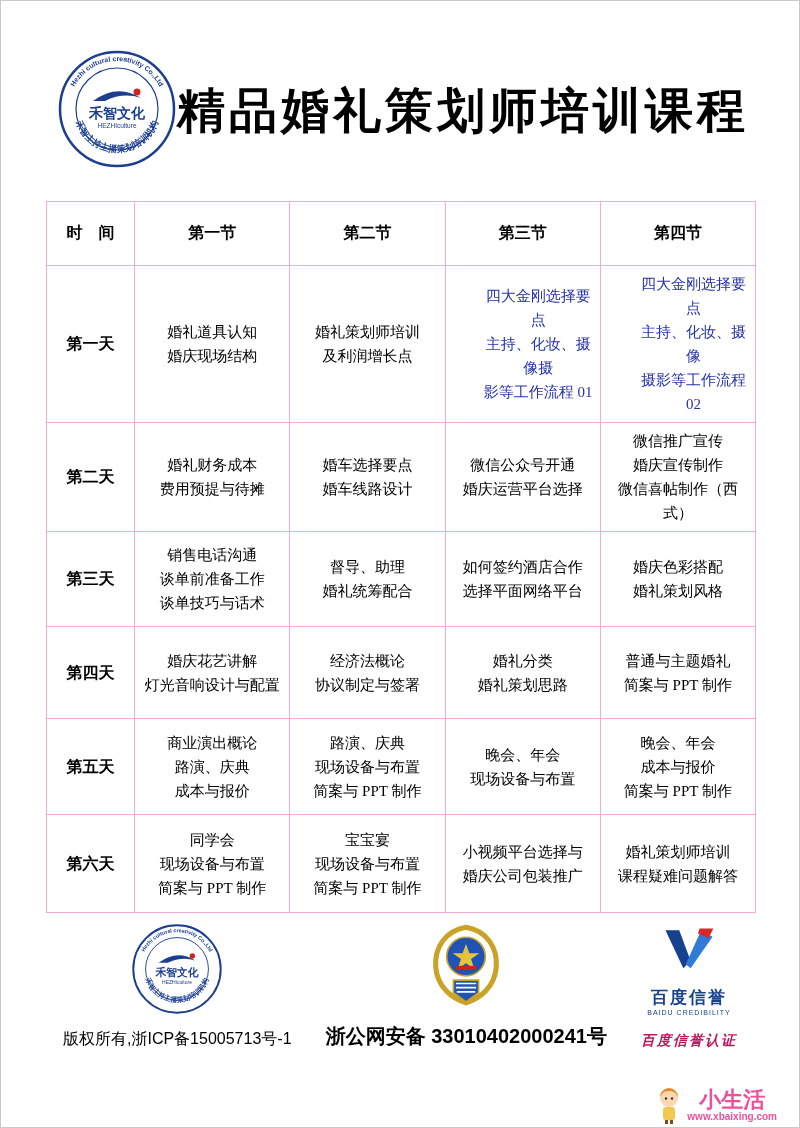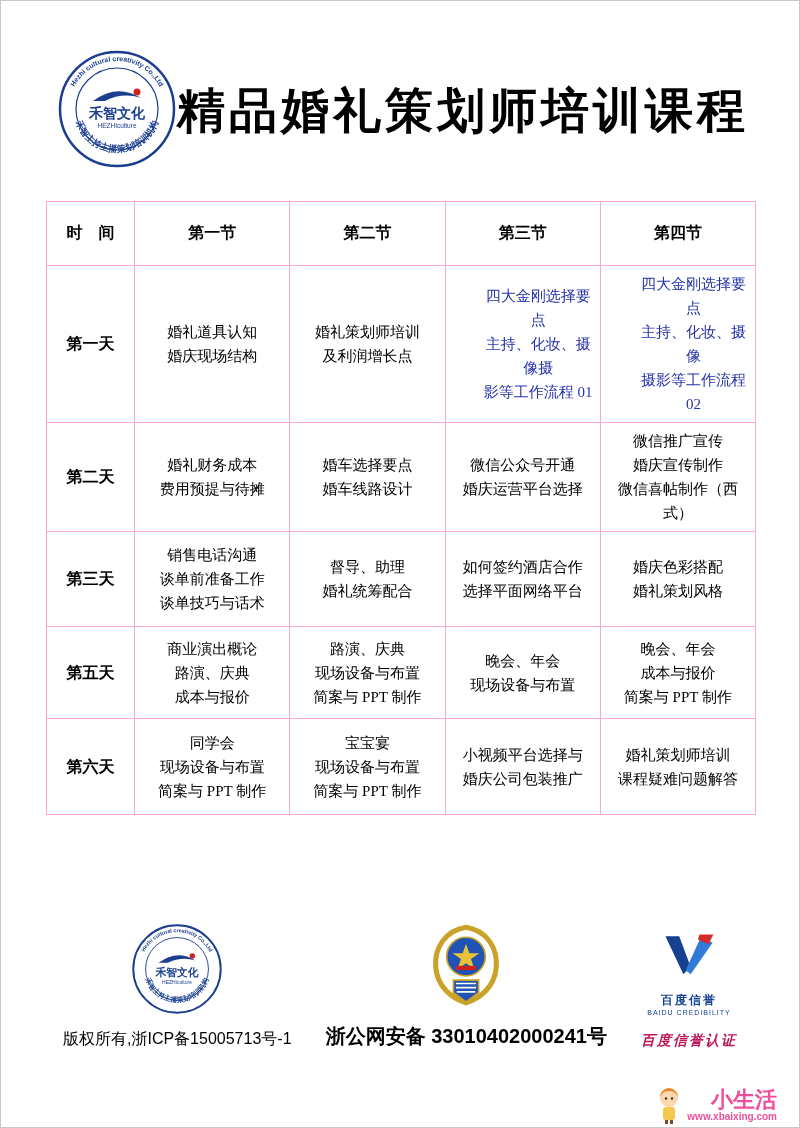--- a/index.html
+++ b/index.html
@@ -48,27 +48,27 @@
 
   
   .footer {
     position:absolute; top:922px; left:0; width:100%;
     display:flex; justify-content:space-between; align-items:flex-end;
     padding:0 62px;
   }
   .footer-col { display:flex; flex-direction:column; align-items:center; }
   .copyright { margin-top:14px; font-size:16px; color:#000; }
   .police-text { margin-top:16px; font-size:20px; font-weight:bold; color:#000; }
-  .baidu-name { margin-top:16px; font-size:12px; font-weight:bold; color:#16418f; letter-spacing:2px; }
+  .baidu-name { margin-top:16px; font-size:17px; font-weight:bold; color:#16418f; letter-spacing:2px; }
   .baidu-en { font-size:7px; color:#16418f; letter-spacing:1px; }
   .baidu-cert { margin-top:16px; font-size:14px; font-weight:bold; color:#be185d; letter-spacing:2px;font-style:italic; }
 
   
   .watermark { position:absolute; right:22px; bottom:2px; display:flex; align-items:center; }
-  .wm-texts { display:flex; flex-direction:column; align-items:flex-end; margin-left:3px; }
+  .wm-texts { display:flex; flex-direction:column; align-items:center; margin-left:3px; }
   .wm-name { color:var(--watermark-pink,#ee4f9b); font-size:22px; font-weight:bold; line-height:1.05;
              font-family:"Liberation Serif", serif; }
   .wm-url  { color:var(--watermark-pink,#ee4f9b); font-size:10px; font-weight:bold; }
 </style>
 </head>
 <body>
 
 <div class="page">
 
   <div class="header">
@@ -142,20 +142,31 @@
         <td class="day">第三天</td>
         <td>销售电话沟通
 谈单前准备工作
 谈单技巧与话术</td>
         <td>督导、助理
 婚礼统筹配合</td>
         <td>如何签约酒店合作
 选择平面网络平台</td>
         <td>婚庆色彩搭配
 婚礼策划风格</td>
+      </tr>
+      <tr>
+        <td class="day">第四天</td>
+        <td>婚庆花艺讲解
+灯光音响设计与配置</td>
+        <td>经济法概论
+协议制定与签署</td>
+        <td>婚礼分类
+婚礼策划思路</td>
+        <td>普通与主题婚礼
+简案与 PPT 制作</td>
       </tr>
       <tr>
         <td class="day">第五天</td>
         <td>商业演出概论
 路演、庆典
 成本与报价</td>
         <td>路演、庆典
 现场设备与布置
 简案与 PPT 制作</td>
         <td>晚会、年会

